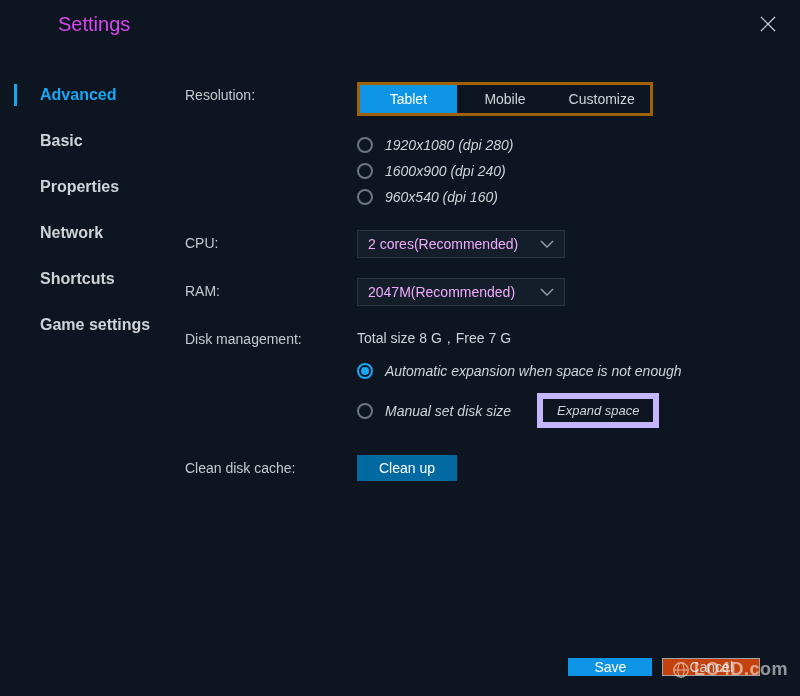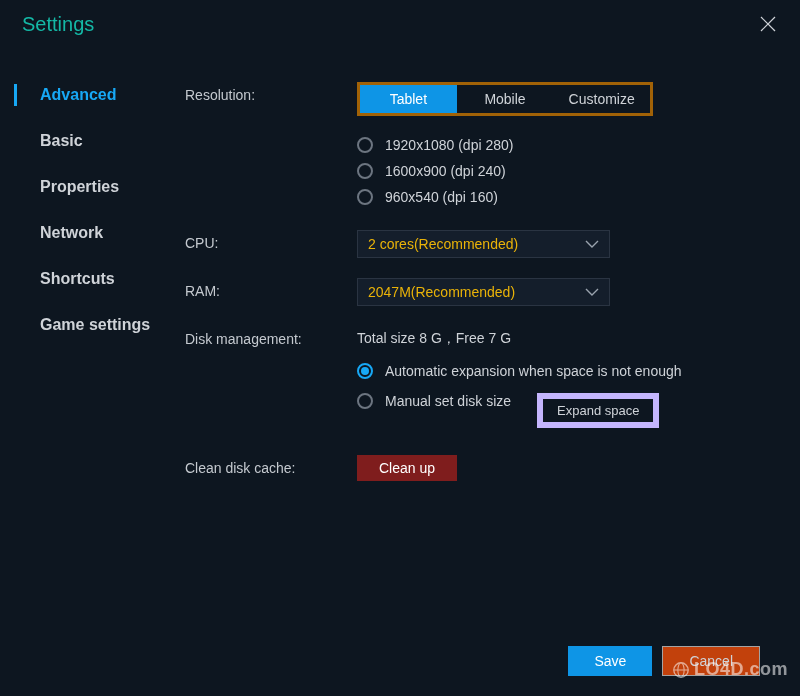--- a/index.html
+++ b/index.html
@@ -15,21 +15,22 @@
     .titlebar {
       height: 48px;
       display: flex;
       align-items: center;
       justify-content: space-between;
       padding: 0 20px 0 22px;
     }
     .titlebar h1 {
       font-size: 20px;
       font-weight: 300;
-      color: #14b8a6;
+      color: #d946ef;
+      margin-left: 36px;
     }
     .close-btn {
       width: 24px; height: 24px;
       display: flex; align-items: center; justify-content: center;
       cursor: pointer;
       color: #cfd3d8;
     }
     .close-btn svg { stroke: currentColor; }
     .body {
       display: flex;
@@ -93,49 +94,50 @@
     }
     .tab.active {
       background: #0e95e6;
       color: #fff;
     }
     .radio-list {
       margin-top: 16px;
     }
     .radio-item {
       display: flex;
-      align-items: flex-start;
+      align-items: center;
       gap: 12px;
       padding: 5px 0;
       cursor: pointer;
       font-size: 14px;
+      font-style: italic;
     }
     .radio {
       width: 16px; height: 16px;
       border-radius: 50%;
       border: 2px solid #6c7580;
       display: flex; align-items: center; justify-content: center;
       flex-shrink: 0;
     }
     .radio.checked {
       border-color: #17a8f5;
     }
     .radio.checked::after {
       content: '';
       width: 8px; height: 8px;
       border-radius: 50%;
       background: #17a8f5;
     }
     .select {
-      width: 253px;
+      width: 208px;
       border: 1px solid #2a3442;
       background: #141e2b;
       padding: 5px 10px;
       font-size: 14px;
-      color: #eab308;
+      color: #f0abfc;
       display: flex;
       align-items: flex-start;
       justify-content: space-between;
       cursor: pointer;
     }
     .select .chev { color: #9aa3ae; }
     .disk-info {
       font-size: 14px;
       color: #cfd3d8;
       padding: 4px 0 8px 0;
@@ -143,36 +145,36 @@
     .disk-options .radio-item { padding: 7px 0; }
     .inline-btn {
       border: 6px solid #c4b5fd;
       padding: 4px 14px;
       font-size: 13px;
       margin-left: 14px;
       cursor: pointer;
       color: #cfd3d8;
     }
     .primary-btn {
-      background: #7f1d1d;
+      background: #0369a1;
       color: #fff;
       border: none;
       padding: 5px 22px;
       font-size: 14px;
       cursor: pointer;
     }
     .footer {
       position: absolute;
       right: 40px;
       bottom: 20px;
       display: flex;
       gap: 10px;
     }
     .footer .btn {
-      padding: 6px 26px;
+      padding: 0 26px;
       font-size: 14px;
       cursor: pointer;
     }
     .footer .save {
       background: #0e95e6;
       color: #fff;
       border: none;
     }
     .footer .cancel {
       background: #c2410c;

